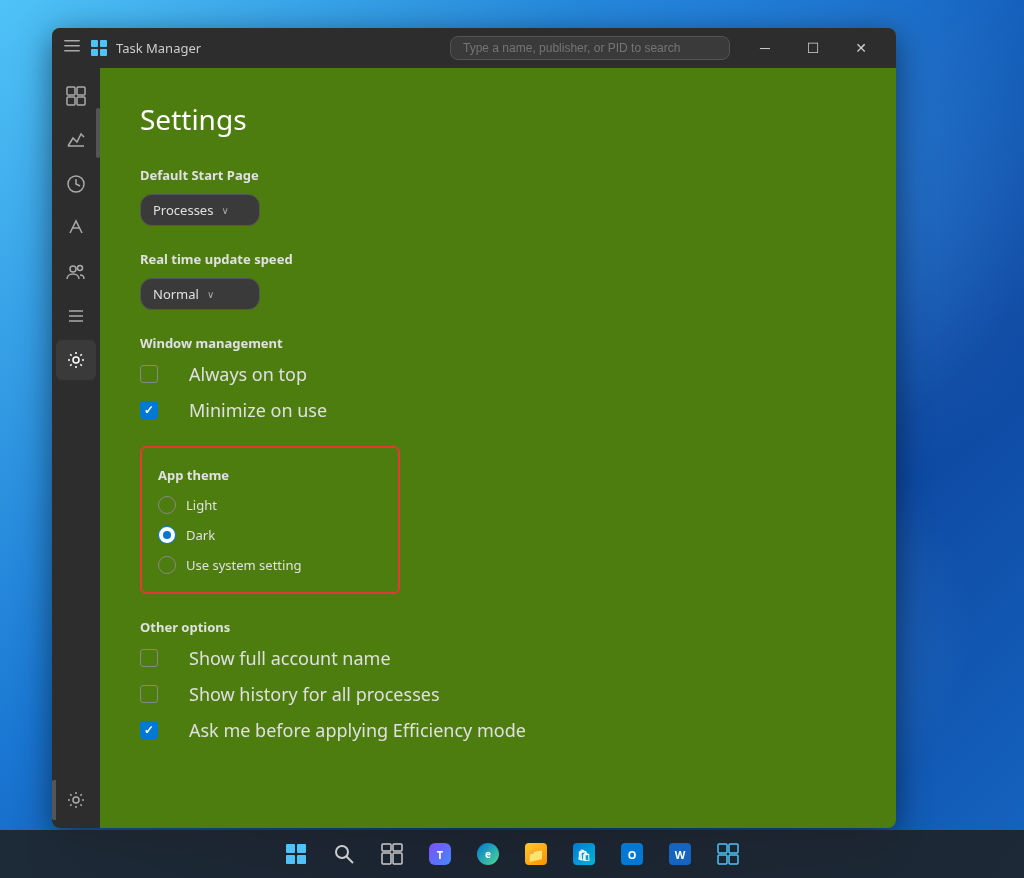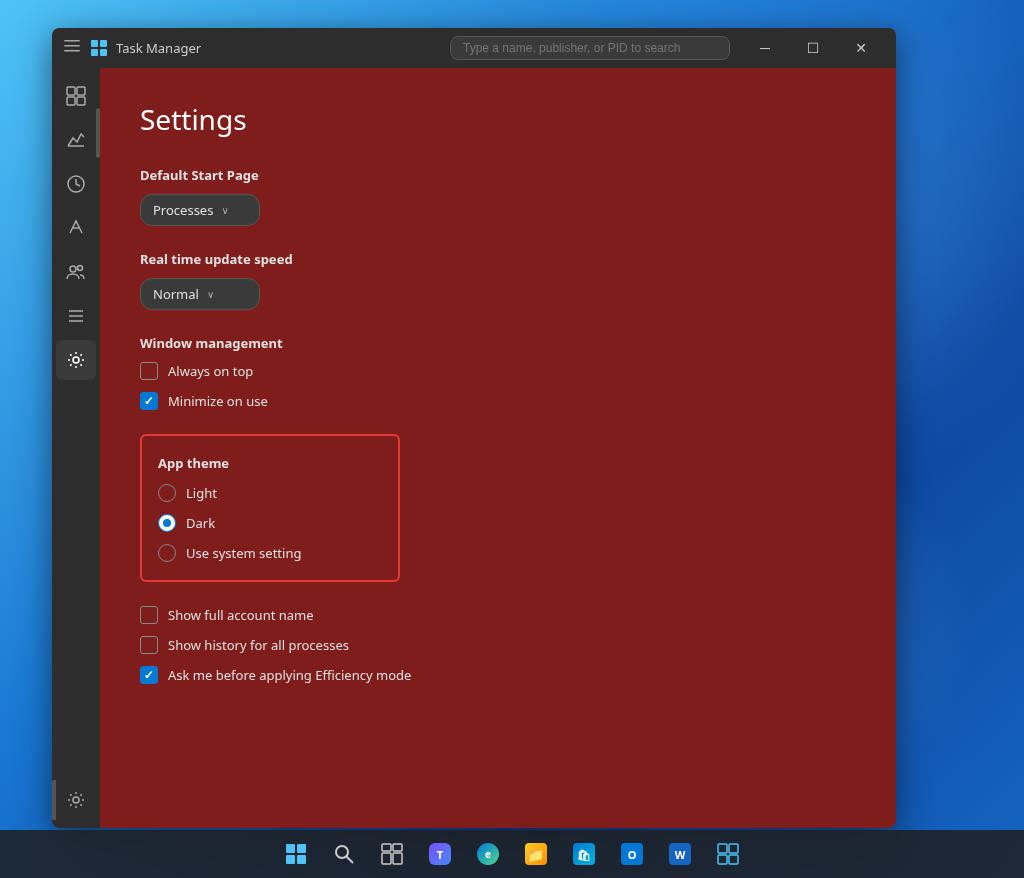--- a/index.html
+++ b/index.html
@@ -12,21 +12,21 @@
       position: relative;
     }
 
     
     .window {
       position: absolute;
       top: 28px;
       left: 52px;
       width: 844px;
       height: 800px;
-      background: #7f1d1d;
+      background: #4d7c0f;
       border-radius: 8px;
       box-shadow: 0 8px 32px rgba(0,0,0,0.5);
       display: flex;
       flex-direction: column;
       overflow: hidden;
     }
 
     
     .titlebar {
       height: 40px;
@@ -197,22 +197,23 @@
       border-color: #0078d4;
     }
     .checkbox.checked::after {
       content: '✓';
       color: #fff;
       font-size: 12px;
       font-weight: bold;
       line-height: 1;
     }
     .checkbox-label {
-      font-size: 13px;
+      font-size: 18px;
       color: #e0e0e0;
+      margin-left: 21px;
     }
 
     
     .radio-row {
       display: flex;
       align-items: center;
       gap: 10px;
       margin-bottom: 12px;
       cursor: pointer;
     }
@@ -437,20 +438,21 @@
         </div>
         
         <div class="radio-row" style="margin-bottom:0;">
           <div class="radio"></div>
           <span class="radio-label">Use system setting</span>
         </div>
       </div>
 
       
       <div class="settings-section">
+        <div class="section-label">Other options</div>
 
         <div class="checkbox-row">
           <div class="checkbox"></div>
           <span class="checkbox-label">Show full account name</span>
         </div>
 
         <div class="checkbox-row">
           <div class="checkbox"></div>
           <span class="checkbox-label">Show history for all processes</span>
         </div>

